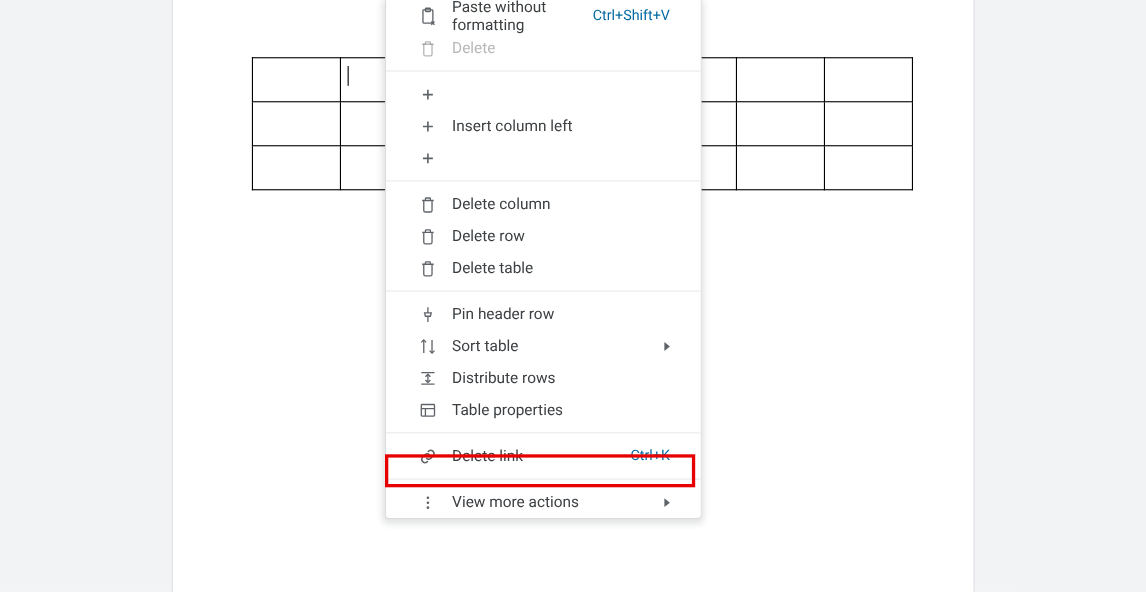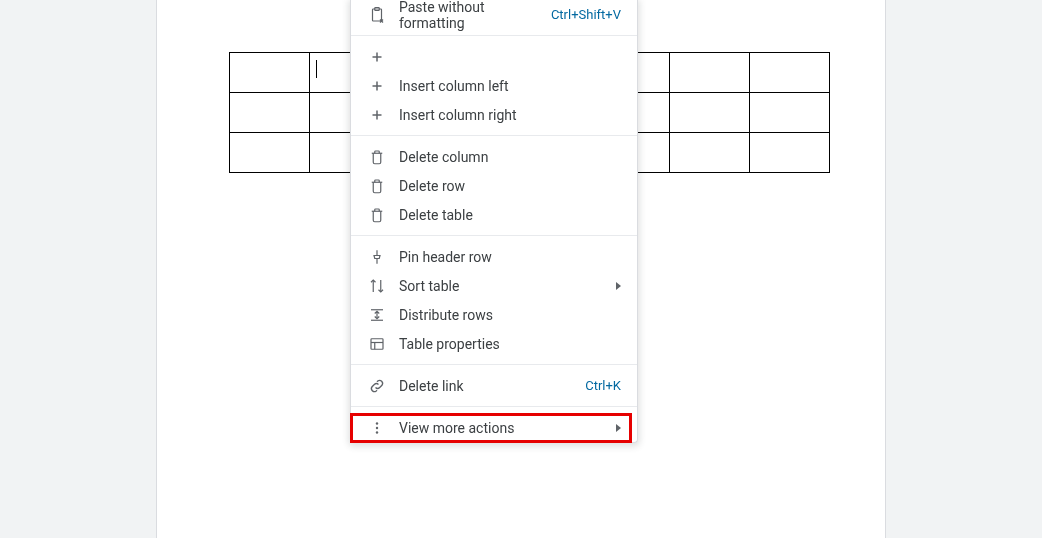--- a/index.html
+++ b/index.html
@@ -50,21 +50,21 @@
       border-top: none;
       border-radius: 0 0 4px 4px;
       box-shadow: 0 2px 6px 2px rgba(60,64,67,.15);
       font-size: 14px;
       color: #3c4043;
     }
     .menu-item {
       display: flex;
       align-items: center;
       height: 29px;
-      padding: 0 16px;
+      padding: 0 28px;
       cursor: pointer;
       position: relative;
     }
     .menu-item.disabled { color: rgba(60,64,67,.38); cursor: default; }
     .menu-icon {
       width: 20px;
       height: 20px;
       margin-right: 12px;
       display: inline-flex;
       align-items: center;
@@ -135,20 +135,30 @@
           <rect x="6" y="4" width="12" height="16" rx="1"></rect>
           <rect x="9" y="2" width="6" height="4" rx="1"></rect>
           <line x1="16" y1="18" x2="20" y2="22"></line>
           <line x1="20" y1="18" x2="16" y2="22"></line>
         </svg>
     </span>
     <span class="menu-label">Paste without formatting</span>
     <span class="menu-shortcut">Ctrl+Shift+V</span>
   </div>
 
+  <div class="menu-item disabled">
+    <span class="menu-icon">
+      <svg viewBox="0 0 24 24" fill="none" stroke="rgba(60,64,67,.38)" stroke-width="1.6">
+          <path d="M5 7h14"></path>
+          <path d="M7 7v12a2 2 0 002 2h6a2 2 0 002-2V7"></path>
+          <path d="M9 7V5a1 1 0 011-1h4a1 1 0 011 1v2"></path>
+        </svg>
+    </span>
+    <span class="menu-label">Delete</span>
+  </div>
 
   <div class="divider"></div>
 
   <div class="menu-item">
     <span class="menu-icon">
       <svg viewBox="0 0 24 24" fill="none" stroke="#5f6368" stroke-width="2">
           <line x1="12" y1="6" x2="12" y2="18"></line>
           <line x1="6" y1="12" x2="18" y2="12"></line>
         </svg>
     </span>
@@ -165,21 +175,20 @@
     <span class="menu-label">Insert column left</span>
   </div>
 
   <div class="menu-item">
     <span class="menu-icon">
       <svg viewBox="0 0 24 24" fill="none" stroke="#5f6368" stroke-width="2">
           <line x1="12" y1="6" x2="12" y2="18"></line>
           <line x1="6" y1="12" x2="18" y2="12"></line>
         </svg>
     </span>
-    <span class="menu-label">Insert column right</span>
   </div>
 
   <div class="divider"></div>
 
   <div class="menu-item">
     <span class="menu-icon">
       <svg viewBox="0 0 24 24" fill="none" stroke="#5f6368" stroke-width="1.6">
           <path d="M5 7h14"></path>
           <path d="M7 7v12a2 2 0 002 2h6a2 2 0 002-2V7"></path>
           <path d="M9 7V5a1 1 0 011-1h4a1 1 0 011 1v2"></path>

